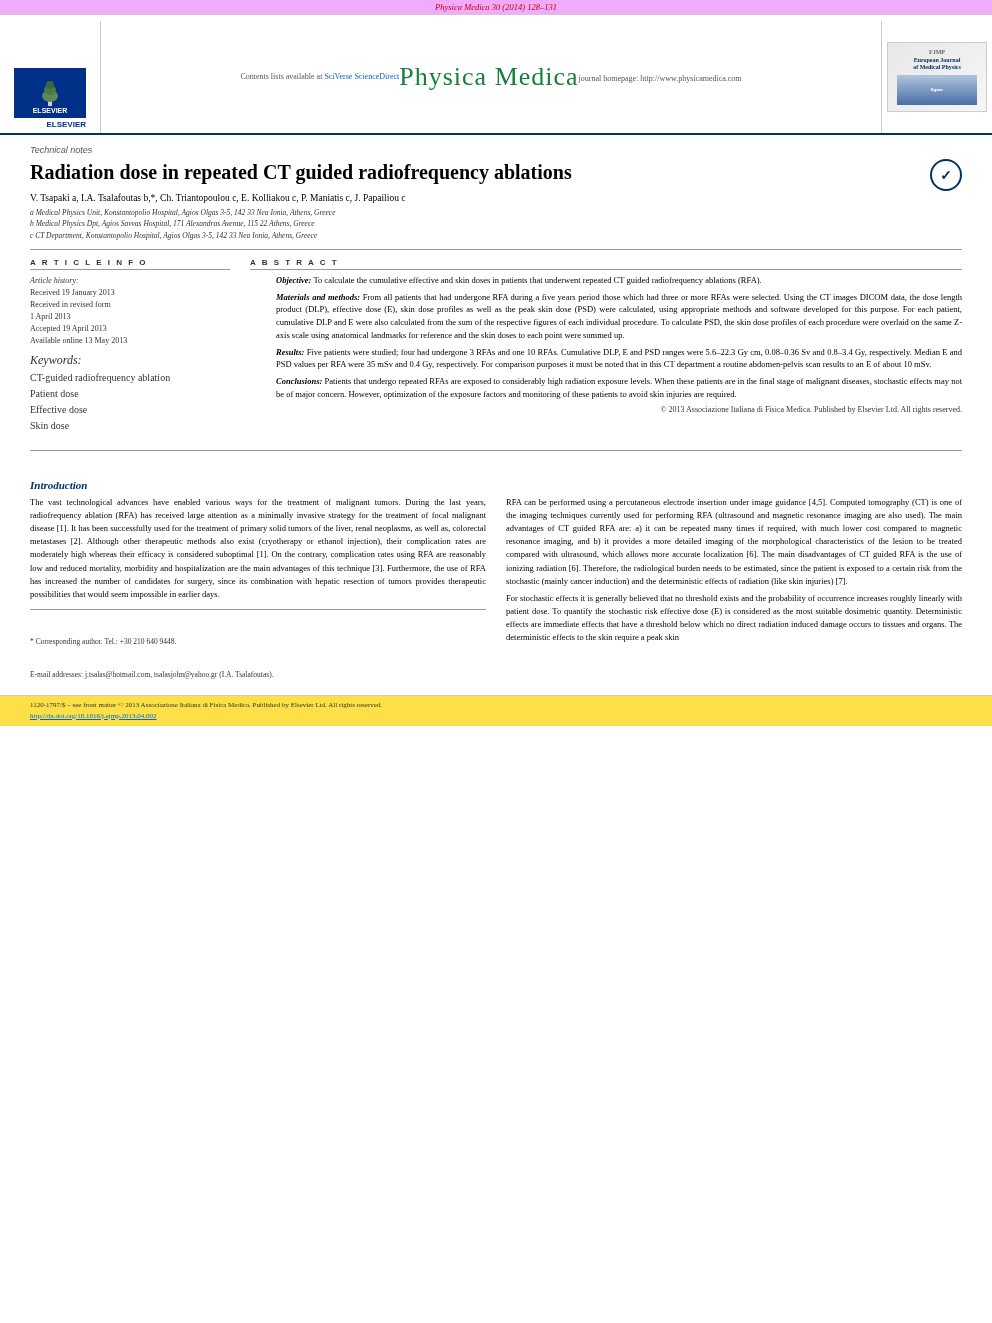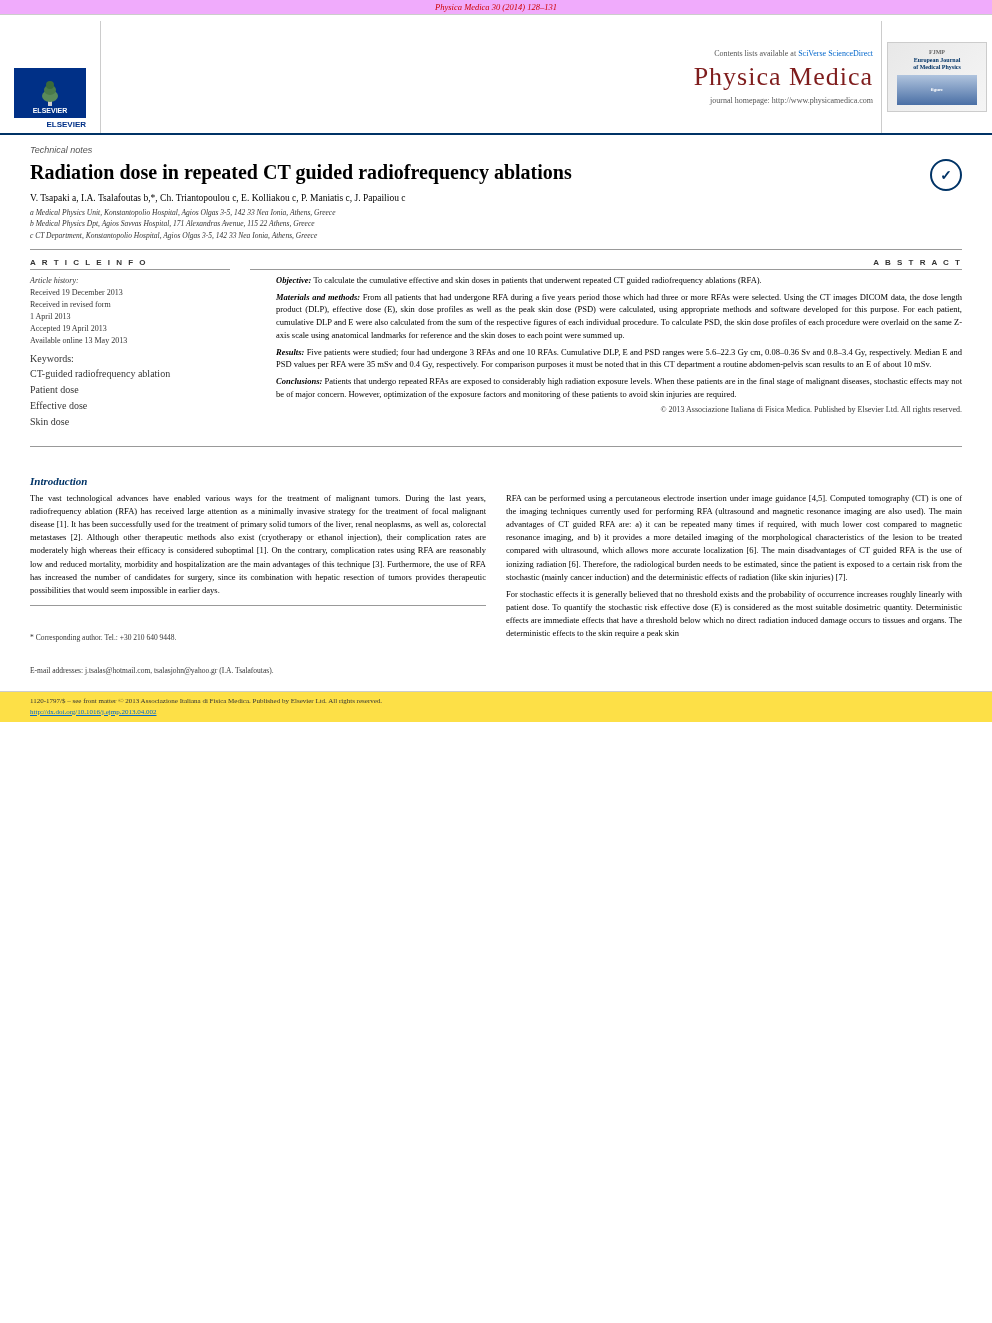--- a/index.html
+++ b/index.html
@@ -67,43 +67,43 @@
     }
 
     .elsevier-tree {
       width: 40px;
       height: 30px;
     }
 
     .journal-header-center {
       flex: 1;
       display: flex;
-      flex-direction: column;
-      align-items: flex-end;
+      flex-direction: row;
+      align-items: center;
       justify-content: center;
       padding: 4px 8px;
       border-left: 1px solid #ccc;
       border-right: 1px solid #ccc;
     }
 
     .sciverse-line {
       font-size: 8px;
       color: #555;
       margin-bottom: 2px;
     }
 
     .sciverse-link {
       color: #0066cc;
       text-decoration: none;
     }
 
     .journal-title-main {
       font-size: 26px;
       font-family: 'Times New Roman', Times, serif;
-      color: #7f1d1d;
+      color: #15803d;
       font-weight: normal;
       letter-spacing: 1px;
       margin: 2px 0;
     }
 
     .journal-homepage {
       font-size: 8px;
       color: #555;
       margin-top: 2px;
     }
@@ -227,36 +227,36 @@
       margin-bottom: 2px;
     }
 
     .article-history-item {
       font-size: 8px;
       color: #333;
       line-height: 1.5;
     }
 
     .keywords-label {
-      font-size: 10px;
+      font-size: 12px;
+      font-style: italic;
       color: #333;
       margin-top: 6px;
       margin-bottom: 2px;
     }
 
     .keyword-item {
       font-size: 10px;
       color: #333;
       line-height: 1.6;
     }
 
     
     .abstract-section .section-heading-small {
       margin-bottom: 4px;
-      text-align: right;
     }
 
     .abstract-para {
       font-size: 8.5px;
       line-height: 1.5;
       color: #000;
       margin-bottom: 4px;
       text-align: justify;
       padding-left: 26px;
     }
@@ -424,21 +424,21 @@
   </div>
 
   <hr class="divider-line">
 
   <div class="two-col">
 
     <div class="col-left article-info-section">
       <div class="section-heading-small">A R T I C L E   I N F O</div>
 
       <div class="article-history-label">Article history:</div>
-      <div class="article-history-item">Received 19 December 2013</div>
+      <div class="article-history-item">Received 19 January 2013</div>
       <div class="article-history-item">Received in revised form</div>
       <div class="article-history-item">1 April 2013</div>
       <div class="article-history-item">Accepted 19 April 2013</div>
       <div class="article-history-item">Available online 13 May 2013</div>
 
       <div class="keywords-label">Keywords:</div>
       <div class="keyword-item">CT-guided radiofrequency ablation</div>
       <div class="keyword-item">Patient dose</div>
       <div class="keyword-item">Effective dose</div>
       <div class="keyword-item">Skin dose</div>

